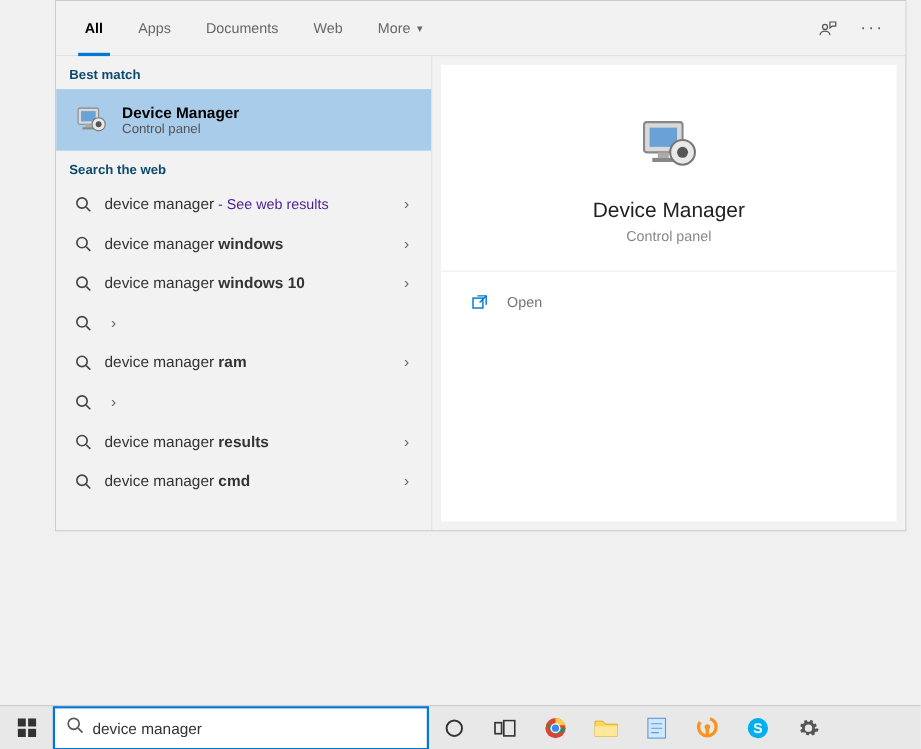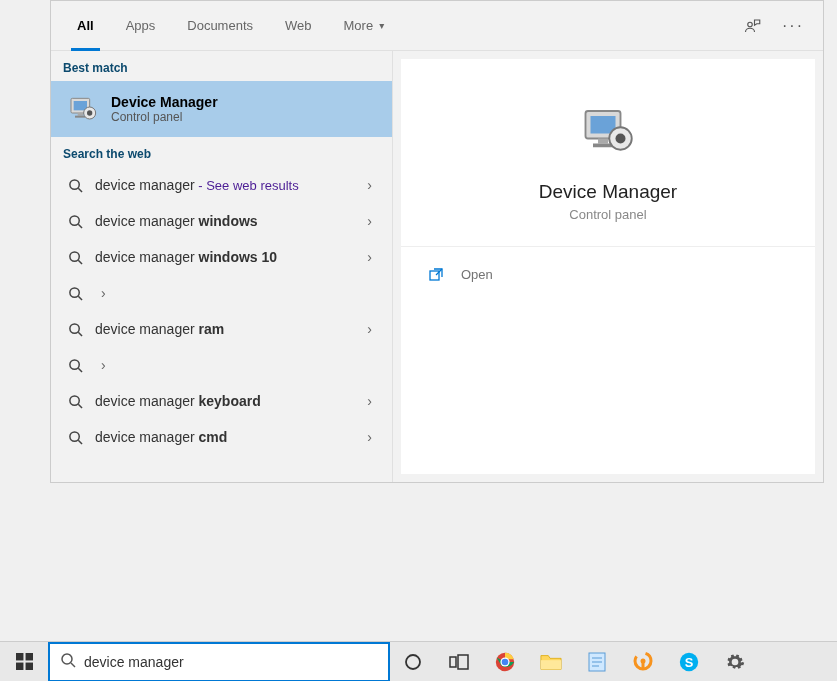--- a/index.html
+++ b/index.html
@@ -358,21 +358,21 @@
             </span>
             <span class="sugg-chevron">›</span>
           </div>
           <div class="suggestion">
             <span class="sugg-icon">
               <svg width="15" height="15" viewBox="0 0 16 16" fill="none" stroke="#444" stroke-width="1.6">
                 <circle cx="7" cy="7" r="5"></circle>
                 <path d="M11 11l4 4"></path>
               </svg>
             </span>
-            <span class="sugg-text"><span>device manager </span><span class="bold">keyboard</span></span>
+            <span class="sugg-text"><span>device manager </span><span class="bold">results</span></span>
             <span class="sugg-chevron">›</span>
           </div>
           <div class="suggestion">
             <span class="sugg-icon">
               <svg width="15" height="15" viewBox="0 0 16 16" fill="none" stroke="#444" stroke-width="1.6">
                 <circle cx="7" cy="7" r="5"></circle>
                 <path d="M11 11l4 4"></path>
               </svg>
             </span>
             <span class="sugg-text"><span>device manager </span><span class="bold">cmd</span></span>

